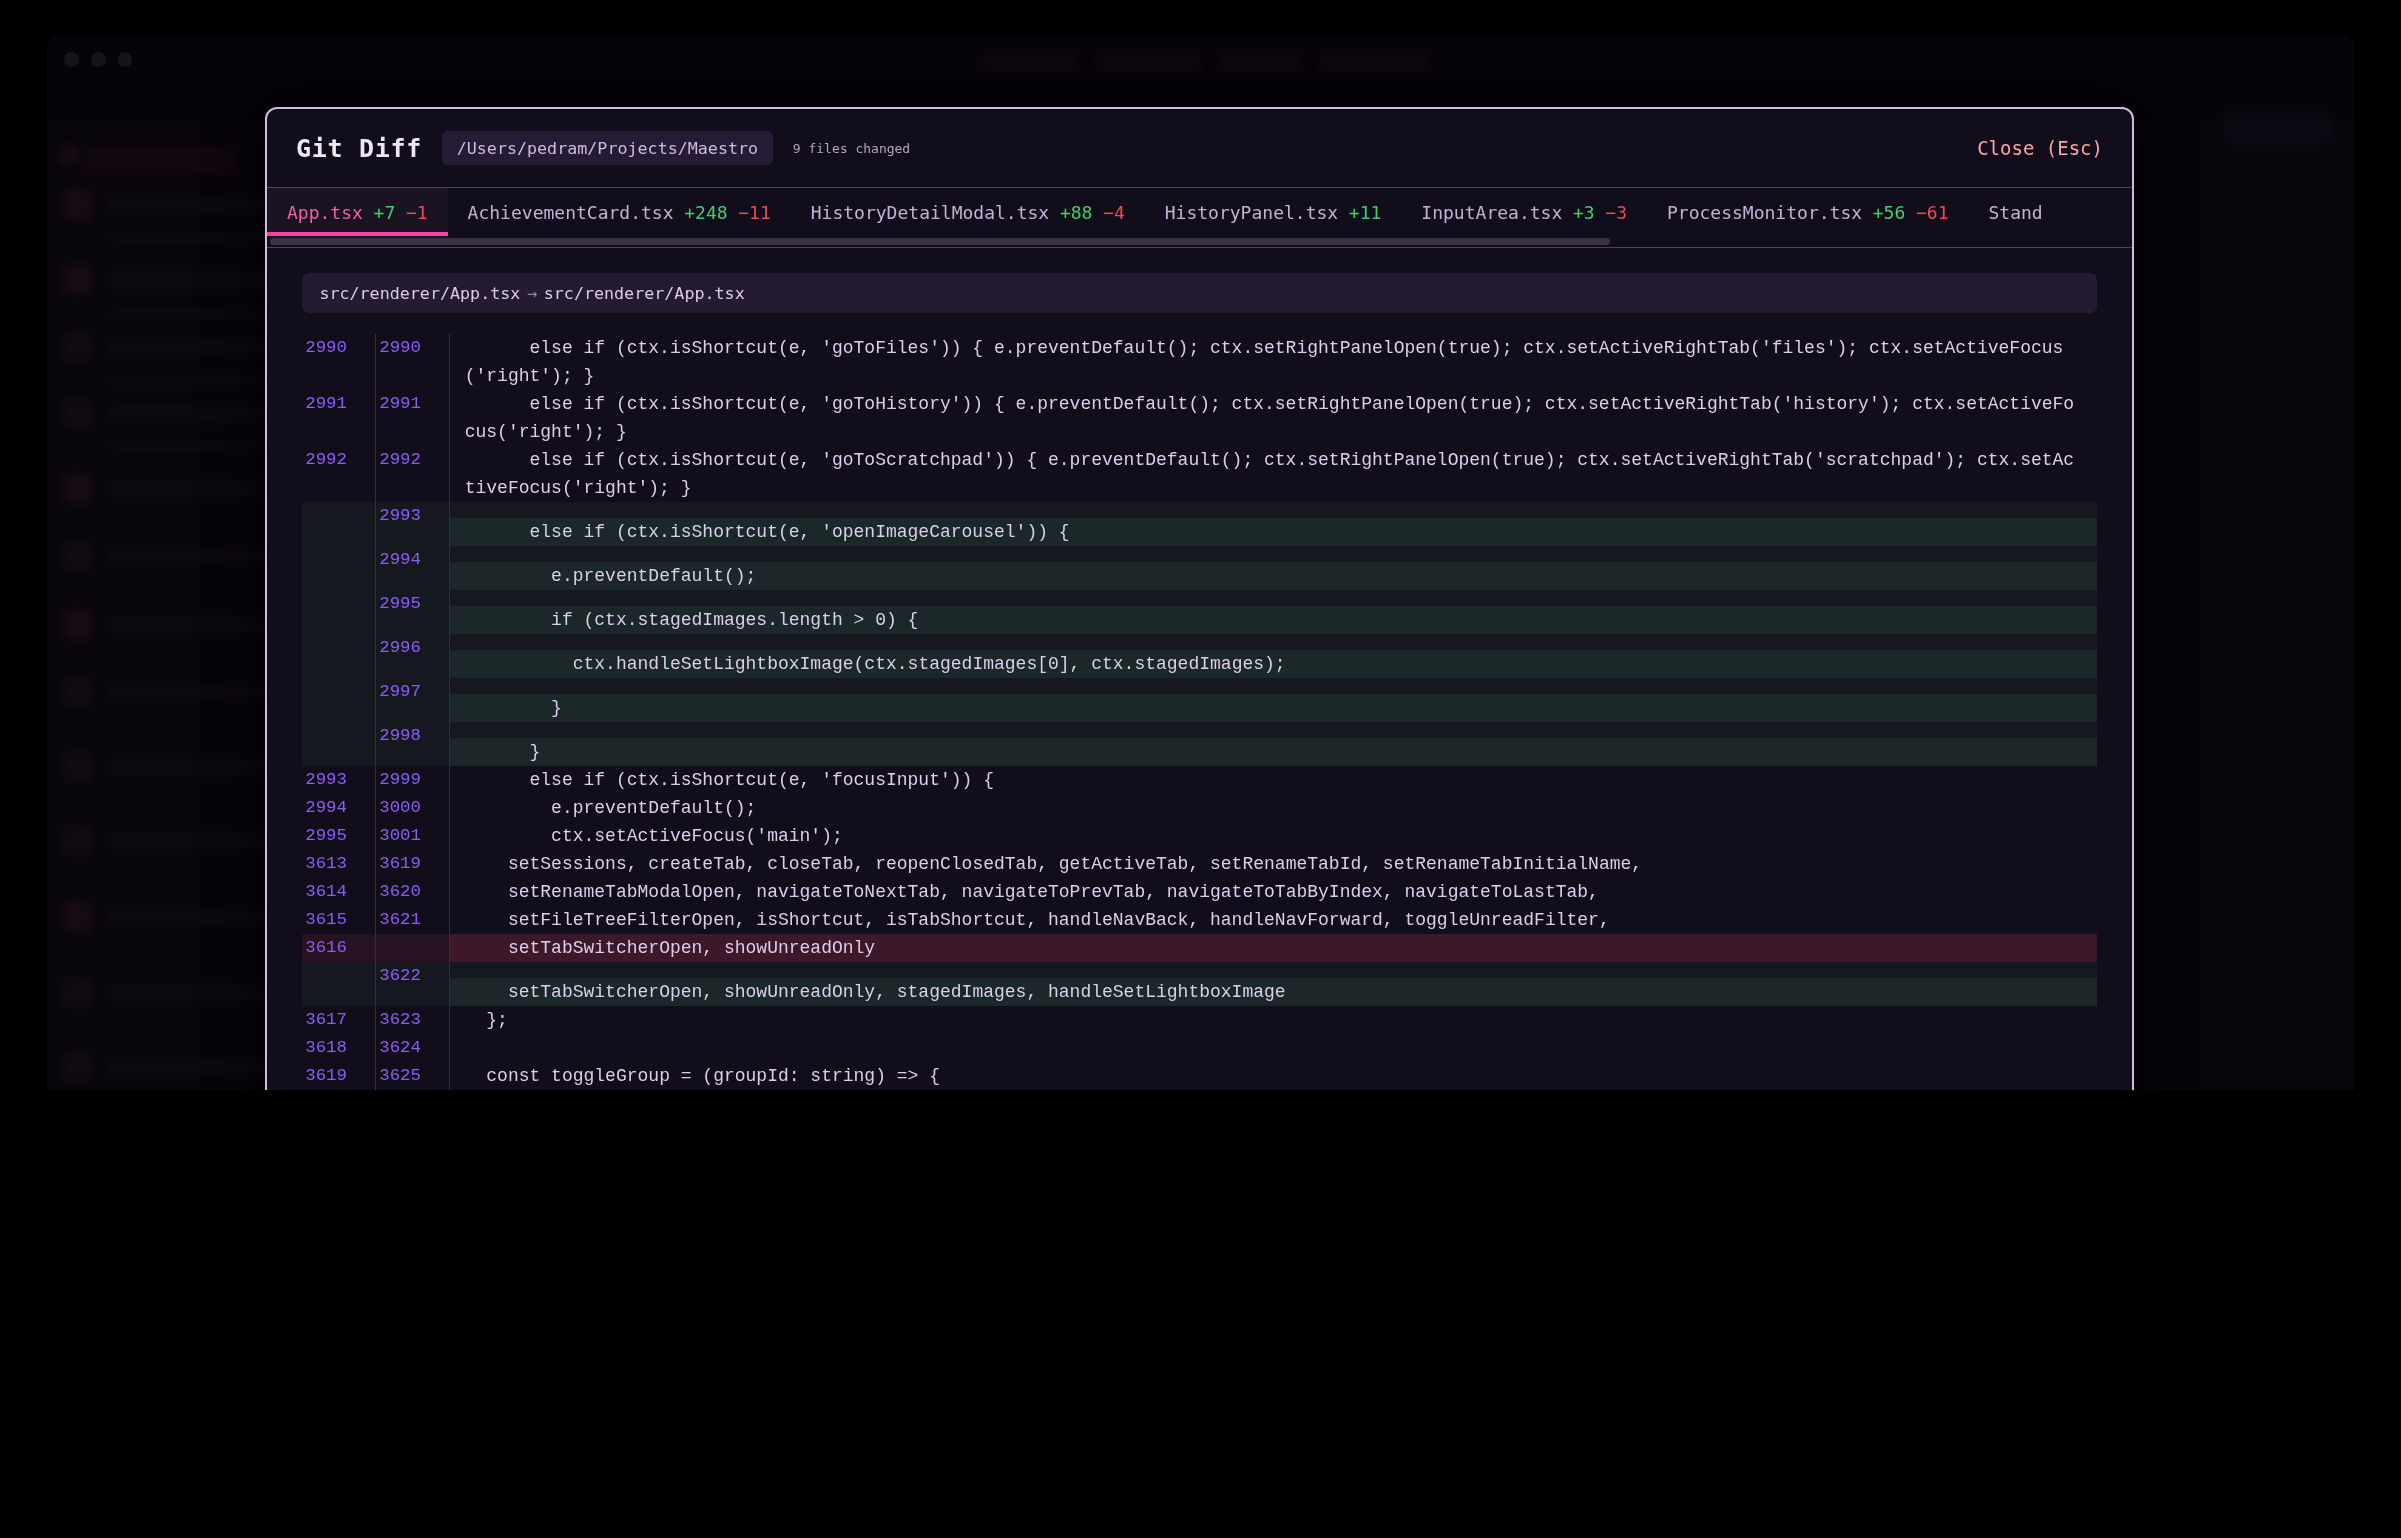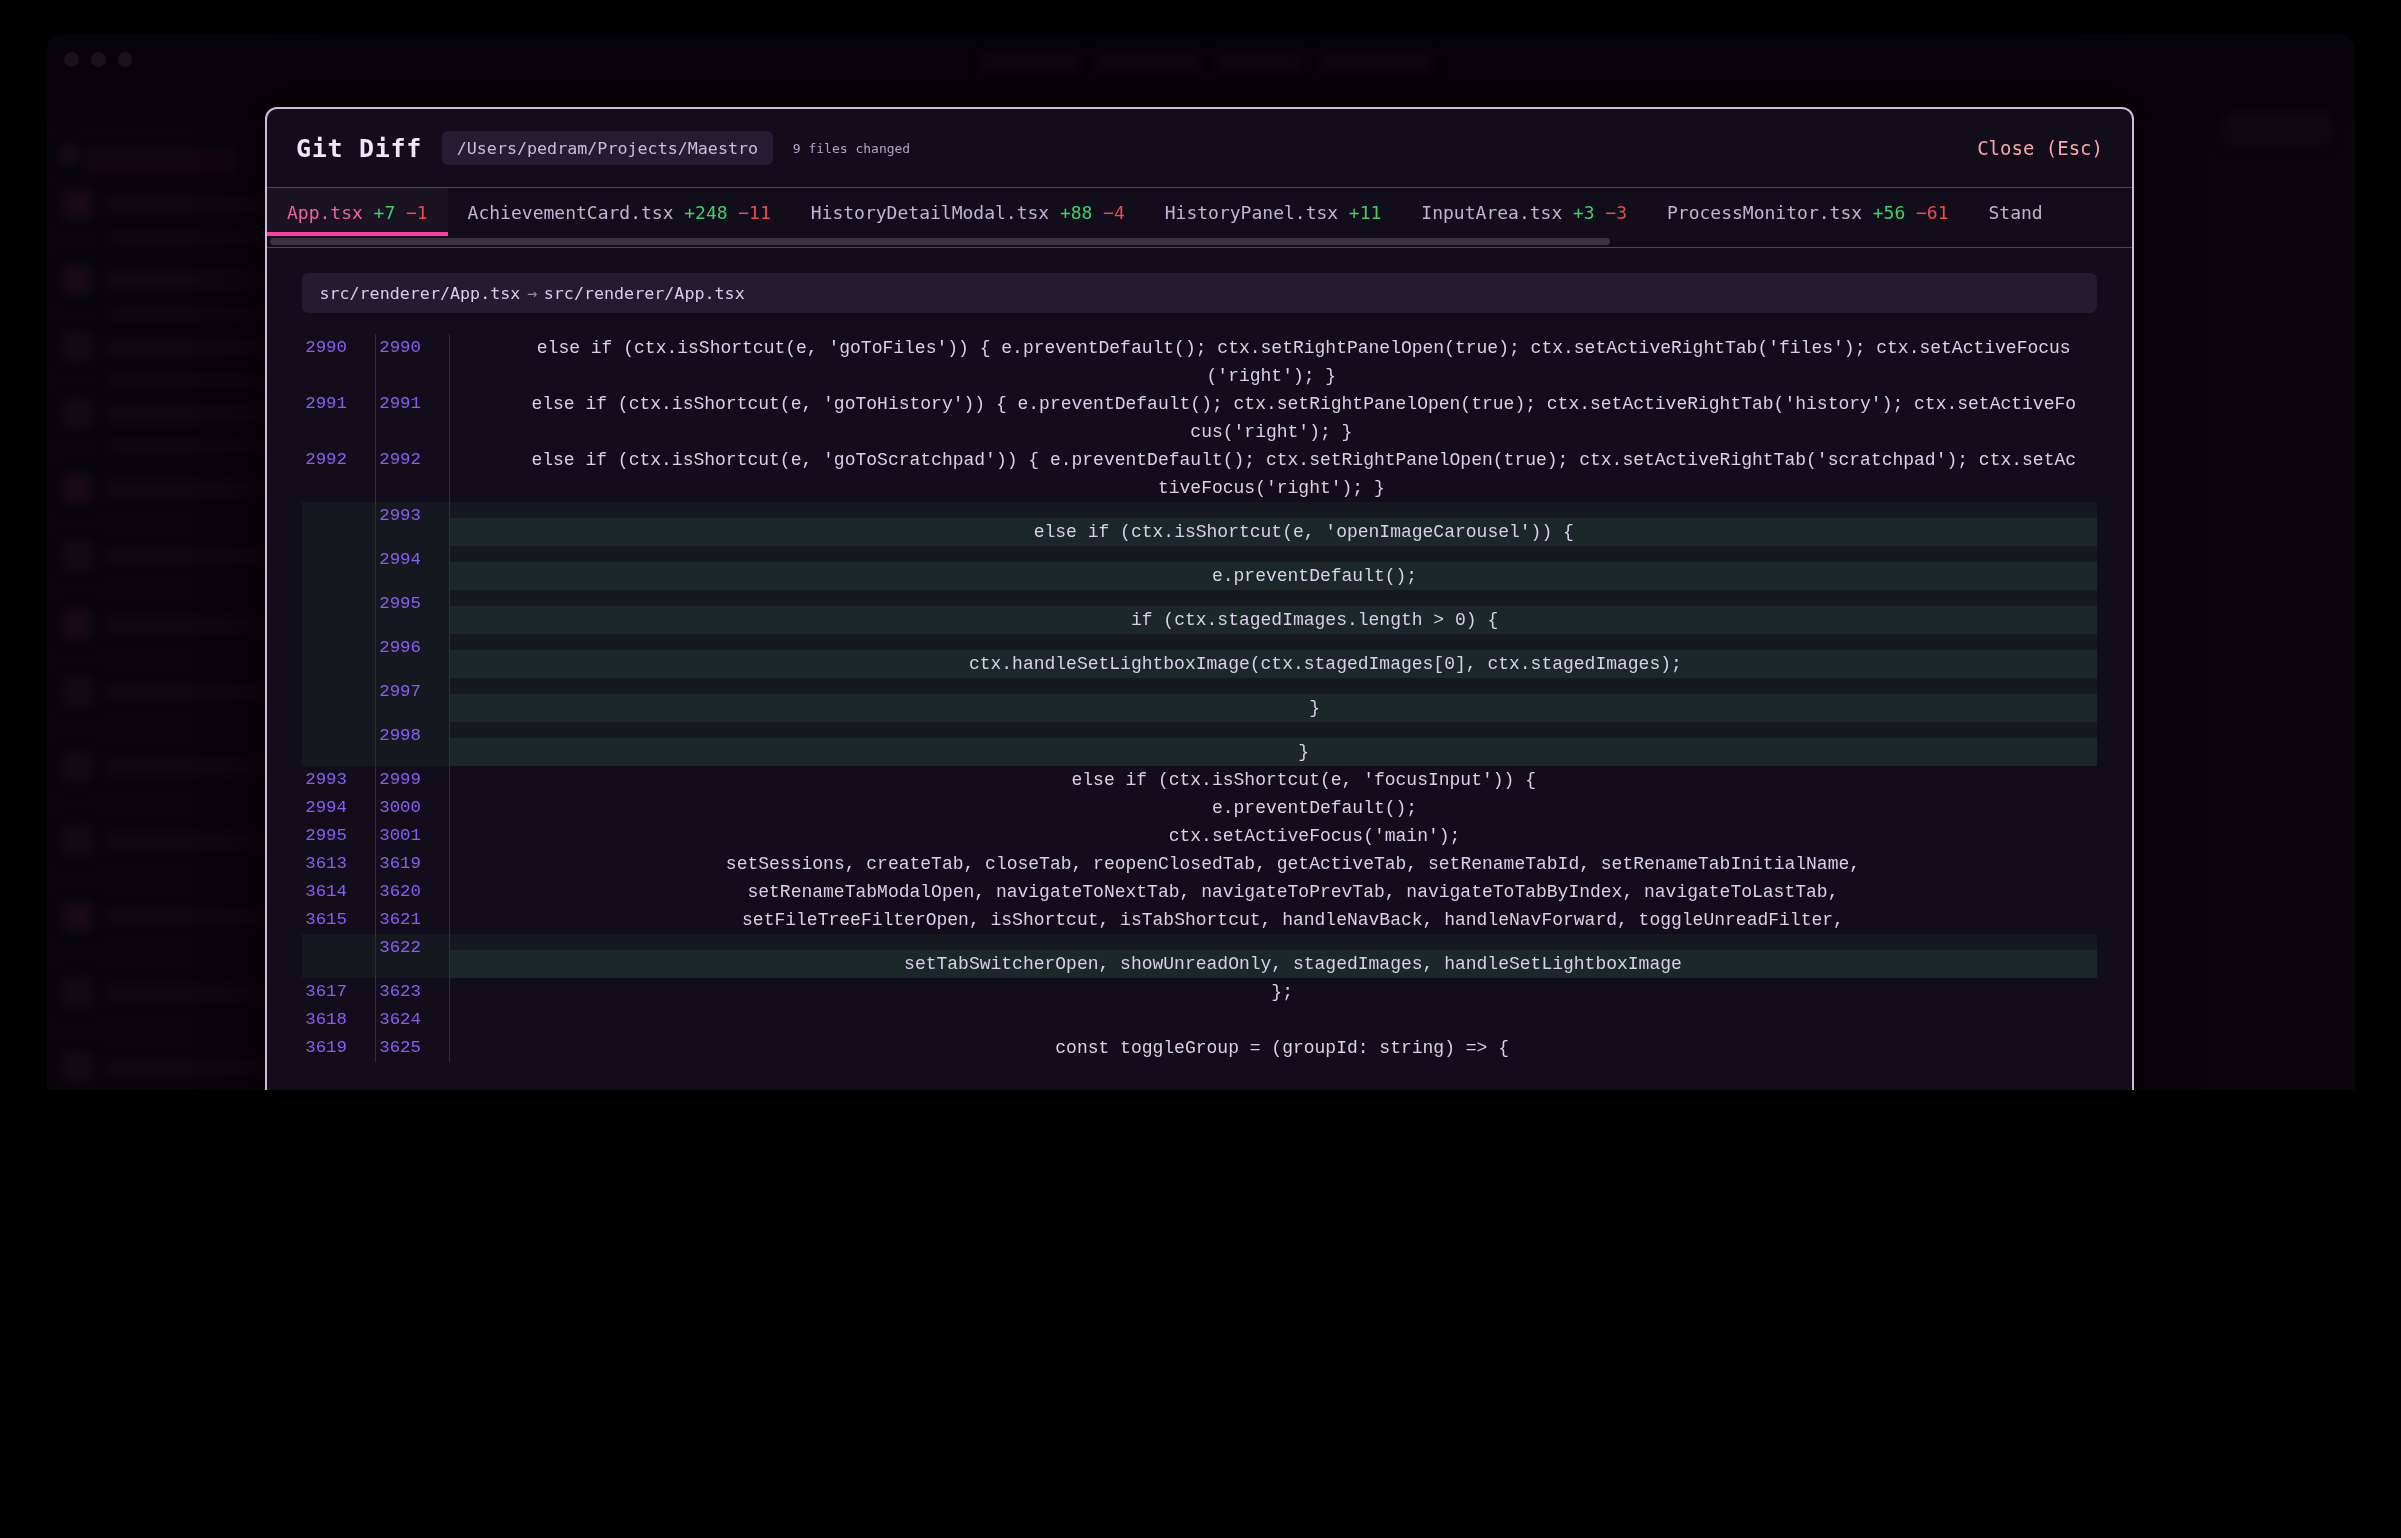--- a/index.html
+++ b/index.html
@@ -61,21 +61,21 @@
 
   .modal-content { flex:1; padding:25.4px 35px 0; overflow:hidden; }
   .file-header { background:#241b31; border-radius:6.7px; padding:10px 17.4px; font-size:16.7px;
     color:#d9cdea; margin-bottom:21.4px; }
   .file-header .arrow { color:#94889f; padding:0 6.7px; }
 
   .diff-table { font-family:"Liberation Mono", monospace; font-size:18px; line-height:28px; color:#dbcfec; }
   .diff-row { display:flex; align-items:stretch; }
   .diff-row .num { flex:none; width:74px; text-align:right; padding-right:28px; color:#8b5cf6;
     border-right:1.3px solid #332a47; font-family:Liberation Mono, monospace; font-size:17.4px; }
-  .diff-row .code { flex:1; padding-left:14.7px; padding-right:19px; white-space:pre-wrap; word-break:break-all; min-height:28px;text-align:center; }
+  .diff-row .code { flex:1; padding-left:14.7px; padding-right:19px; white-space:pre-wrap; word-break:break-all; min-height:28px; }
   .diff-row.added { background:rgba(94,222,146,0.055); }
   .diff-row.added .code { background:rgba(94,222,146,0.075);margin-top:16px; }
   .diff-row.removed { background:rgba(244,73,105,0.09); }
   .diff-row.removed .code { background:rgba(244,73,105,0.11); }
 
   .modal-footer { flex:none; height:55px; border-top:1.3px solid #4c4066; display:flex; align-items:center;
     gap:10.7px; padding:0 29px; font-size:16.7px; }
   .ft-label { color:#9b90b0; }
   .ft-file { color:#ebe5f5; }
   .ft-adds { color:#3fd068; margin-left:9.4px; }
@@ -307,20 +307,25 @@
           <div class="diff-row context">
     <div class="num num-old">3614</div>
     <div class="num num-new">3620</div>
     <div class="code">    setRenameTabModalOpen, navigateToNextTab, navigateToPrevTab, navigateToTabByIndex, navigateToLastTab,</div>
   </div>
           <div class="diff-row context">
     <div class="num num-old">3615</div>
     <div class="num num-new">3621</div>
     <div class="code">    setFileTreeFilterOpen, isShortcut, isTabShortcut, handleNavBack, handleNavForward, toggleUnreadFilter,</div>
   </div>
+          <div class="diff-row removed">
+    <div class="num num-old">3616</div>
+    <div class="num num-new"></div>
+    <div class="code">    setTabSwitcherOpen, showUnreadOnly</div>
+  </div>
           <div class="diff-row added">
     <div class="num num-old"></div>
     <div class="num num-new">3622</div>
     <div class="code">    setTabSwitcherOpen, showUnreadOnly, stagedImages, handleSetLightboxImage</div>
   </div>
           <div class="diff-row context">
     <div class="num num-old">3617</div>
     <div class="num num-new">3623</div>
     <div class="code">  };</div>
   </div>

